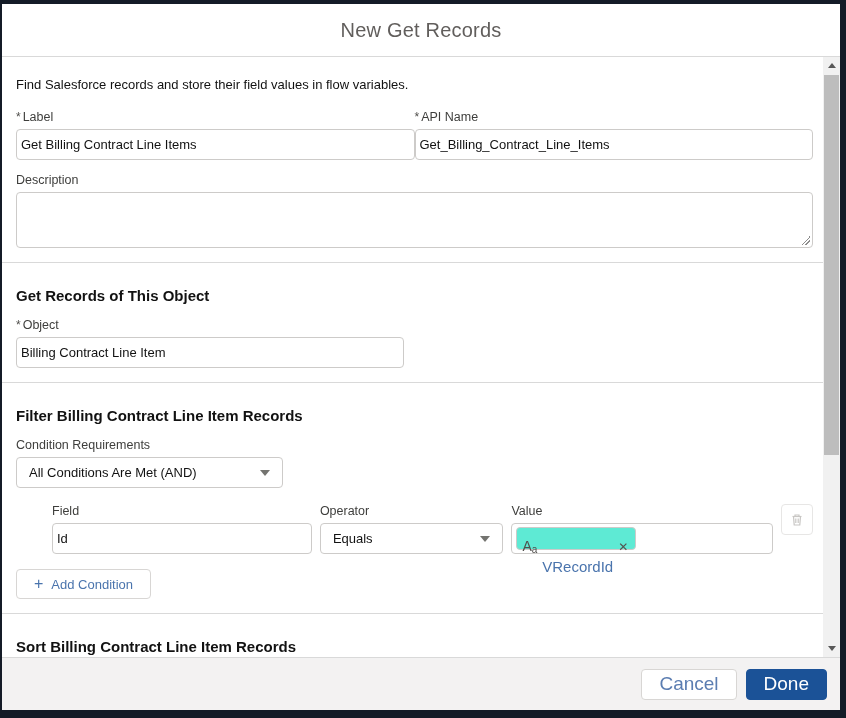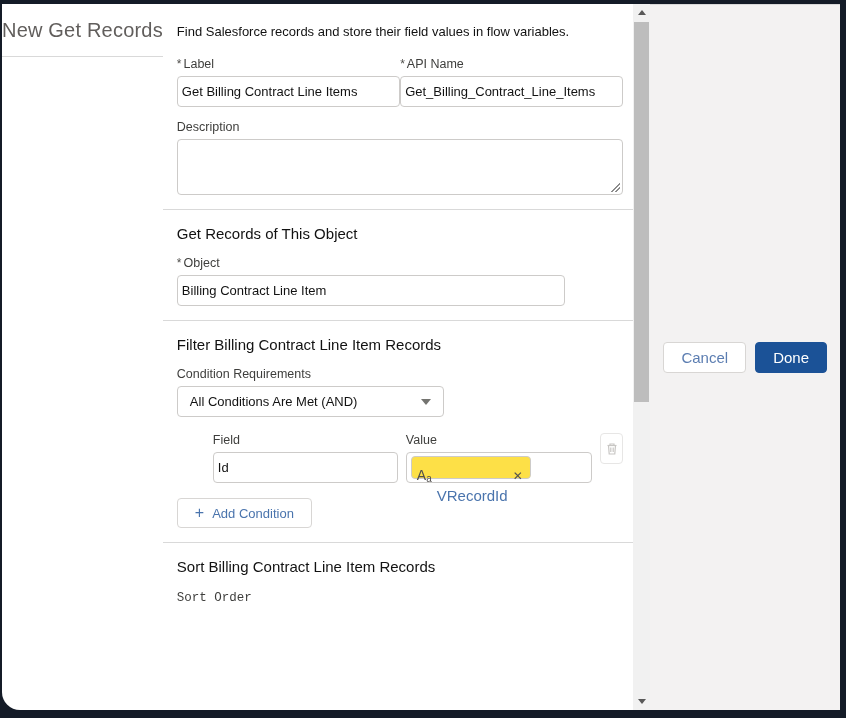--- a/index.html
+++ b/index.html
@@ -8,21 +8,21 @@
     position: relative;
     background: #141b27;
     font-family: "Liberation Sans", sans-serif;
     overflow: hidden;
   }
   .modal {
     position: absolute;
     top: 4px; left: 2px; right: 6px; bottom: 8px;
     background: #ffffff;
     display: flex;
-    border-radius: 18px;
+    flex-direction: column;
   }
   
   .modal-header {
     height: 53px;
     display: flex;
     align-items: center;
     justify-content: center;
     border-bottom: 1px solid #d9d9d9;
     background: #fff;
     flex: 0 0 auto;
@@ -96,23 +96,23 @@
     background:
       linear-gradient(135deg, transparent 0 50%, #8c8c8c 50% 56%, transparent 56% 72%, #8c8c8c 72% 78%, transparent 78%);
   }
   .divider {
     border: none;
     border-top: 1px solid #d9d9d9;
     margin: 14px -10px 0 -14px;
   }
   .section-heading {
     font-size: 15px;
-    font-weight: 400;
+    font-weight: 700;
     color: #121212;
-    margin-top: 15px;
+    margin-top: 24px;
   }
   .object-field { width: 388px; margin-top: 14px; }
   .object-field .text-input { width: 388px; }
   .cond-req { margin-top: 14px; }
   .select-box {
     height: 31px;
     border: 1px solid #cdcbc9;
     border-radius: 4px;
     background: #fff;
     display: flex;
@@ -148,21 +148,21 @@
     background: #fff;
   }
   .pill {
     display: inline-flex;
     align-items: center;
     gap: 5px;
     border: 1px solid #cdcbc9;
     border-radius: 4px;
     height: 23px;
     padding: 16px 7px 0 5px;
-    background: #fde047;
+    background: #5eead4;
   }
   .aa-icon {
     color: #514f4d;
     font-size: 14px;
     font-weight: 500;
     line-height: 1;
   }
   .aa-icon .small-a { font-size: 10px; vertical-align: -2px; }
   .pill-text { font-size: 15px; color: #4a74ad; margin-top: 40px; }
   .pill-x {
@@ -244,21 +244,21 @@
     border-top: 1px solid #d9d9d9;
     display: flex;
     align-items: center;
     justify-content: flex-end;
     gap: 9px;
     padding: 0 13px;
   }
   .btn {
     height: 31px;
     border-radius: 4px;
-    font-size: 15px;
+    font-size: 19px;
     font-family: "Liberation Sans", sans-serif;
     cursor: pointer;
     padding: 0 17px;
   }
   .btn-neutral {
     background: #fff;
     border: 1px solid #d8d6d4;
     color: #5b7db1;
   }
   .btn-brand {
@@ -318,20 +318,27 @@
         <div class="select-box">
           <span>All Conditions Are Met (AND)</span>
           <span class="chevron"></span>
         </div>
       </div>
 
       <div class="condition-row">
         <div class="cond-col-field">
           <label class="field-label">Field</label>
           <input class="text-input" type="text" value="Id" style="">
+        </div>
+        <div class="cond-col-operator">
+          <label class="field-label">Operator</label>
+          <div class="select-box">
+            <span>Equals</span>
+            <span class="chevron"></span>
+          </div>
         </div>
         <div class="cond-col-value">
           <label class="field-label">Value</label>
           <div class="combobox">
             <span class="pill">
               <span class="aa-icon">A<span class="small-a">a</span></span>
               <span class="pill-text">VRecordId</span>
               <span class="pill-x">✕</span>
             </span>
           </div>

